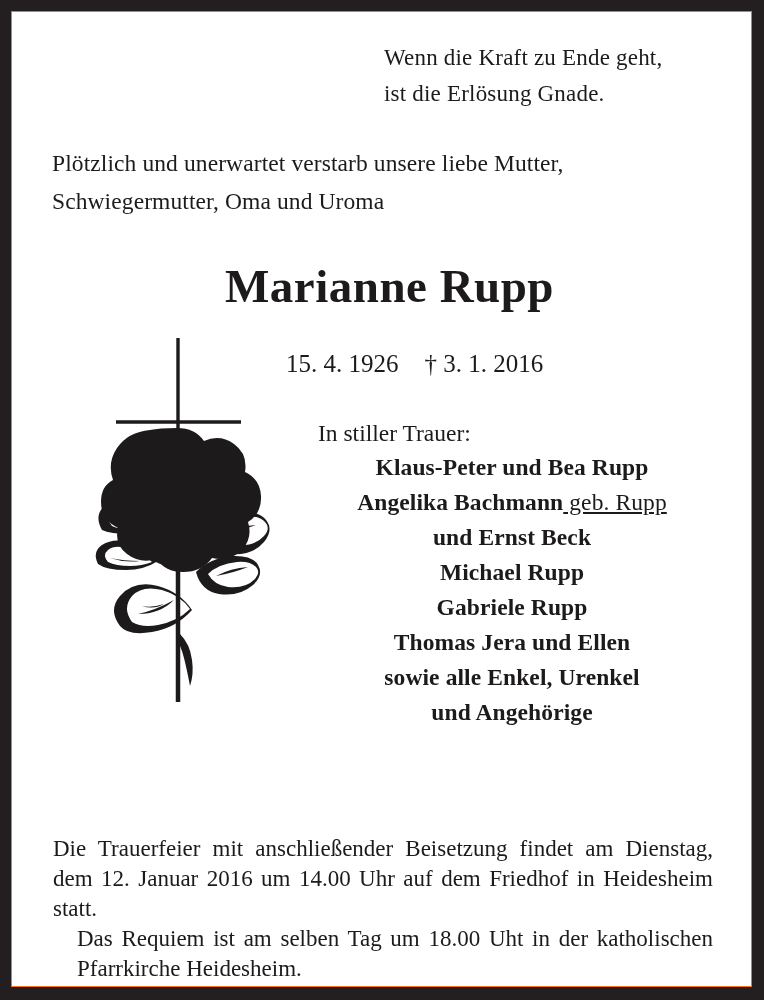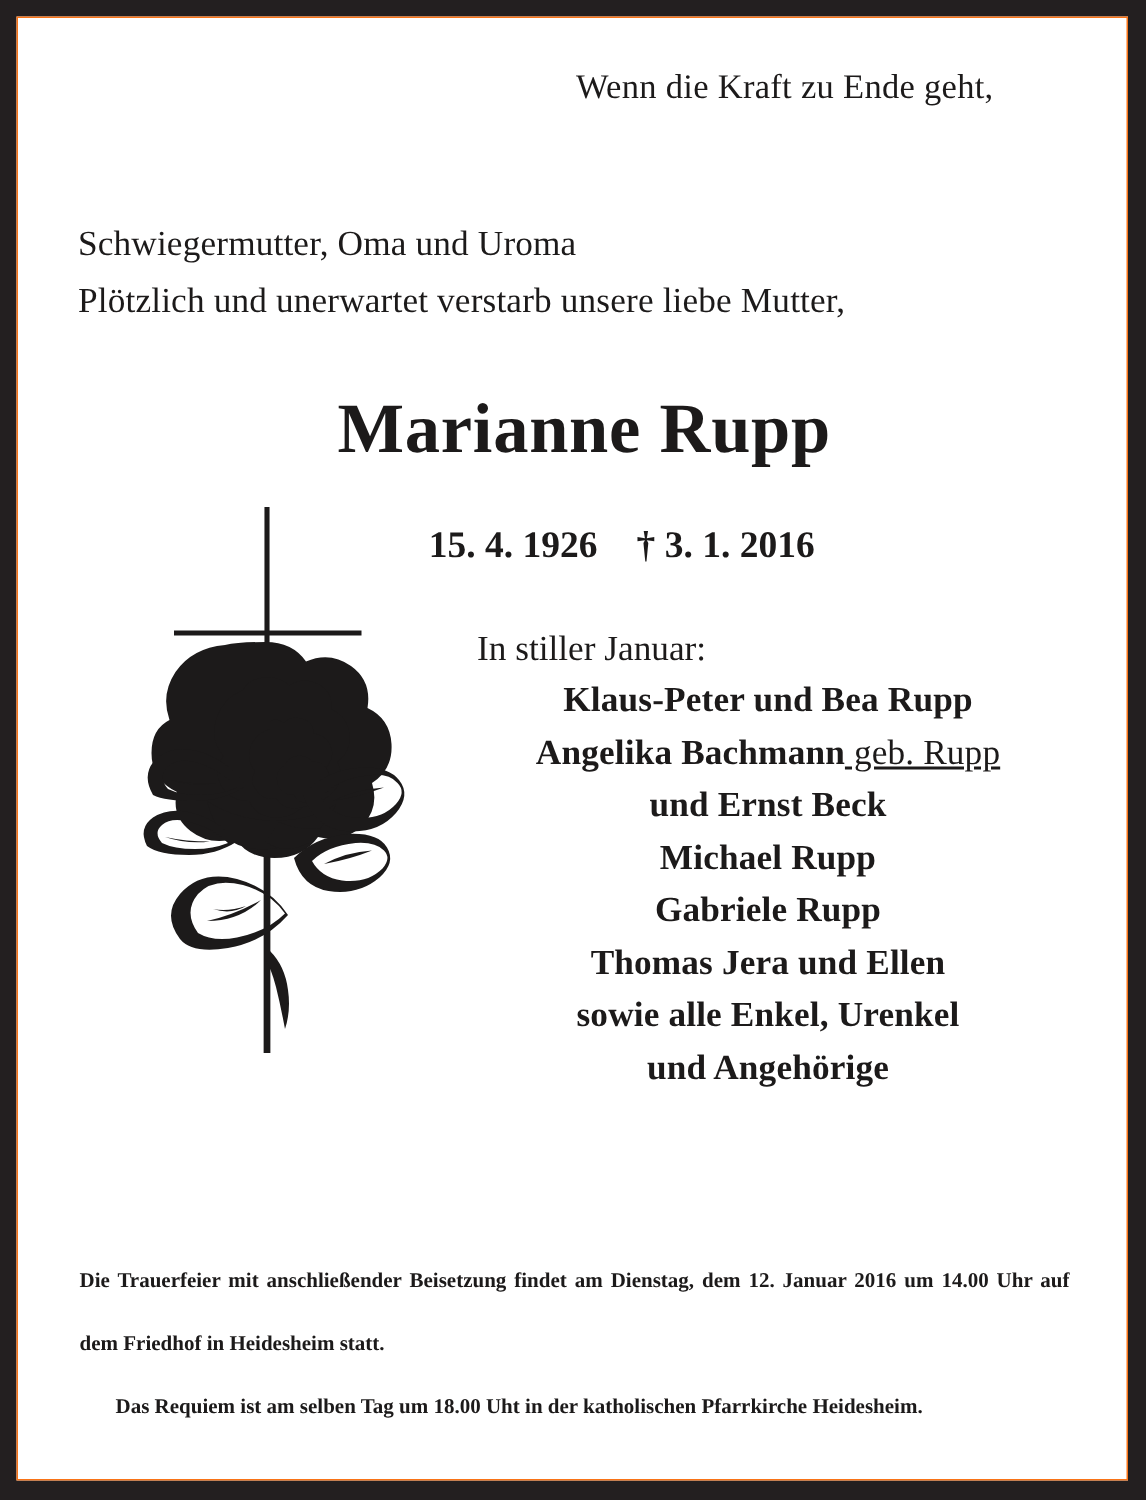--- a/index.html
+++ b/index.html
@@ -69,21 +69,21 @@
     line-height: 56px;
   }
   .maiden-name {
     font-size: 24px;
     font-weight: bold;
     line-height: 30px;
     margin-top: 2px;
   }
   .life-dates {
     font-size: 25px;
-    font-weight: bold;
+    font-weight: normal;
     line-height: 32px;
     margin-top: 2px;
     white-space: pre;
   }
   .life-dates .dates-gap { display: inline-block; width: 26px; }
 
   
   .illustration {
     position: absolute;
     left: 78px;
@@ -121,41 +121,41 @@
     left: 41px;
     top: 770px;
     font-size: 23px;
     line-height: 32px;
   }
   .service-info {
     position: absolute;
     left: 41px;
     top: 822px;
     width: 660px;
-    font-size: 14px;
-    line-height: 42px;
+    font-size: 23px;
+    line-height: 30px;
     text-align: justify;
-    font-weight: bold;
   }
   .service-info p { margin: 0; }
   .service-info p:last-child { text-align: justify; margin-left: 24px; }
 </style>
 </head>
 <body>
 
 <div class="notice-frame">
   <div class="notice-page">
 
     <div class="verse">
       <div>Wenn die Kraft zu Ende geht,</div>
+      <div>ist die Erlösung Gnade.</div>
     </div>
 
     <div class="announce">
+      <div>Plötzlich und unerwartet verstarb unsere liebe Mutter,</div>
       <div>Schwiegermutter, Oma und Uroma</div>
-      <div>Plötzlich und unerwartet verstarb unsere liebe Mutter,</div>
     </div>
 
     <div class="name-block">
       <div class="deceased-name">Marianne Rupp</div>
       <div class="life-dates">
         <span>15. 4. 1926</span><span class="dates-gap"></span><span>†</span>&nbsp;<span>3. 1. 2016</span>
       </div>
     </div>
 
     <div class="illustration">
@@ -208,21 +208,21 @@
 
           <path d="M30 292 q-12 -16 0 -30 q14 -16 38 -10 q22 6 34 24 q-16 18 -40 22 q-24 4 -32 -6 z
                    M42 288 q10 6 26 3 q20 -4 32 -16 q-10 -14 -28 -19 q-20 -5 -30 6 q-10 12 0 26 z"></path>
           <path d="M48 280 q18 -4 36 -14 q-14 14 -36 14 z"></path>
           <path d="M52 272 q10 2 22 -2 q-10 6 -22 2 z"></path>
         </g>
       </svg>
     </div>
 
     <div class="mourners">
-      <div class="mourners-heading">In stiller Januar:</div>
+      <div class="mourners-heading">In stiller Trauer:</div>
       <div>
         <div class="mourner-line">
           <span>Klaus-Peter und Bea Rupp</span><span class="regular"></span>
         </div>
         <div class="mourner-line">
           <span>Angelika Bachmann</span><span class="regular"> geb. Rupp</span>
         </div>
         <div class="mourner-line">
           <span>und Ernst Beck</span><span class="regular"></span>
         </div>

